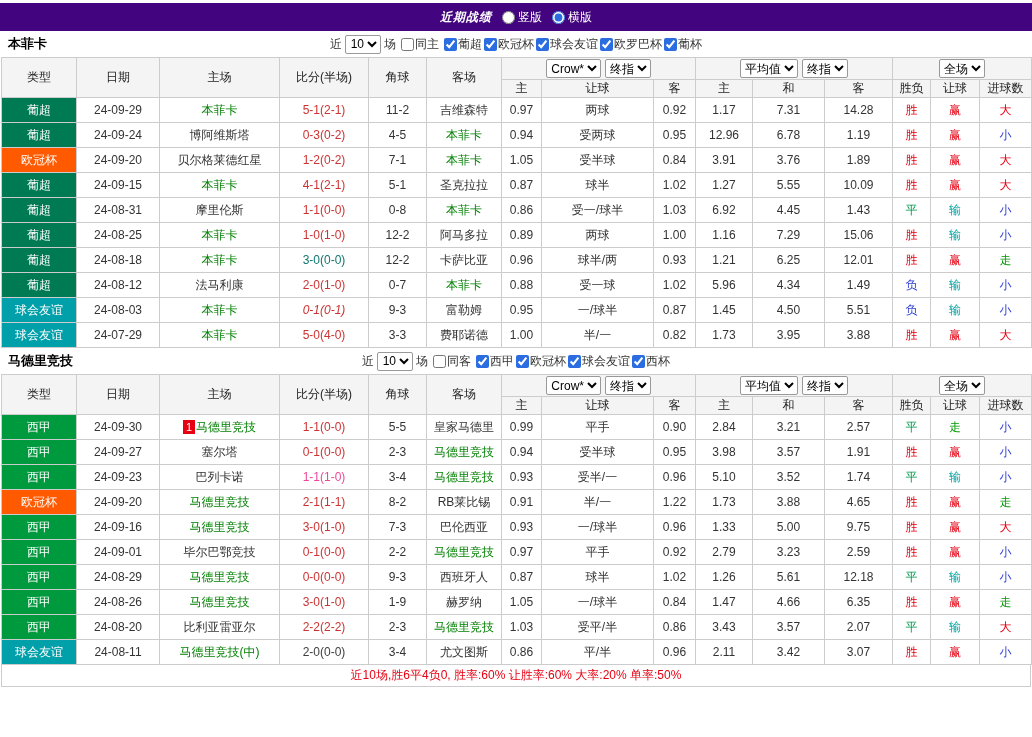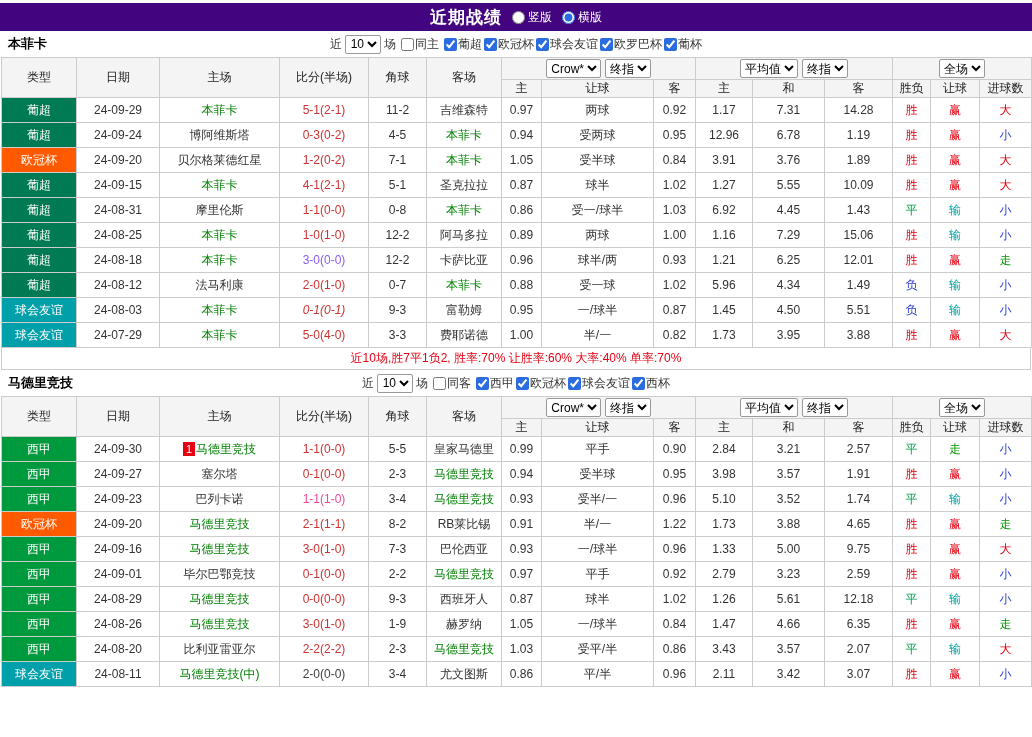--- a/index.html
+++ b/index.html
@@ -13,21 +13,21 @@
   .page { width: 1032px; }
   .topbar {
     height: 28px;
     background: #43057f;
     color: #fff;
     display: flex;
     align-items: center;
     justify-content: center;
     gap: 10px;
   }
-  .topbar .title { font-weight: bold; font-size: 17px; letter-spacing: 1px; }
+  .topbar .title { font-weight: bold; font-size: 12px; letter-spacing: 1px; font-style: italic; }
   .topbar label { display: inline-flex; align-items: center; gap: 3px; cursor: pointer; }
   input[type=radio], input[type=checkbox] {
     accent-color: #2b6de0;
     width: 13px; height: 13px; margin: 0;
     vertical-align: middle;
   }
   .filterbar {
     position: relative;
     height: 26px;
     display: flex;
@@ -297,21 +297,21 @@
             <td>7.29</td>
             <td>15.06</td>
             <td style="color: rgb(230, 0, 18);">胜</td>
             <td style="color: rgb(0, 160, 160);">输</td>
             <td style="color: rgb(42, 60, 212);">小</td>
           </tr>
           <tr>
             <td style="background: rgb(0, 122, 82); color: rgb(255, 255, 255);">葡超</td>
             <td>24-08-18</td>
             <td><span style="color: rgb(0, 128, 0);">本菲卡</span></td>
-            <td style="color: #8b5cf6;">3-0(0-0)</td>
+            <td style="color: #0f766e;">3-0(0-0)</td>
             <td>12-2</td>
             <td><span>卡萨比亚</span></td>
             <td>0.96</td>
             <td>球半/两</td>
             <td>0.93</td>
             <td>1.21</td>
             <td>6.25</td>
             <td>12.01</td>
             <td style="color: rgb(230, 0, 18);">胜</td>
             <td style="color: rgb(230, 0, 18);">赢</td>
@@ -363,21 +363,20 @@
             <td>0.82</td>
             <td>1.73</td>
             <td>3.95</td>
             <td>3.88</td>
             <td style="color: rgb(230, 0, 18);">胜</td>
             <td style="color: rgb(230, 0, 18);">赢</td>
             <td style="color: rgb(230, 0, 18);">大</td>
           </tr>
         </tbody>
     </table>
-    <div class="summary" style="color: rgb(230, 0, 18);">近10场,胜7平1负2, 胜率:70% 让胜率:60% 大率:40% 单率:70%</div>
   </section>
 
   <section>
     <div class="filterbar">
       <span class="team-name">马德里竞技</span>
       <div class="filters">
         <span>近</span>
         <select><option>10</option></select>
         <span>场</span>
         <label class="chk">
@@ -627,15 +626,16 @@
             <td>0.96</td>
             <td>2.11</td>
             <td>3.42</td>
             <td>3.07</td>
             <td style="color: rgb(230, 0, 18);">胜</td>
             <td style="color: rgb(230, 0, 18);">赢</td>
             <td style="color: rgb(42, 60, 212);">小</td>
           </tr>
         </tbody>
     </table>
+    <div class="summary" style="color: rgb(230, 0, 18);">近10场,胜6平4负0, 胜率:60% 让胜率:60% 大率:20% 单率:50%</div>
   </section>
 
 </div>
 
 </body></html>

